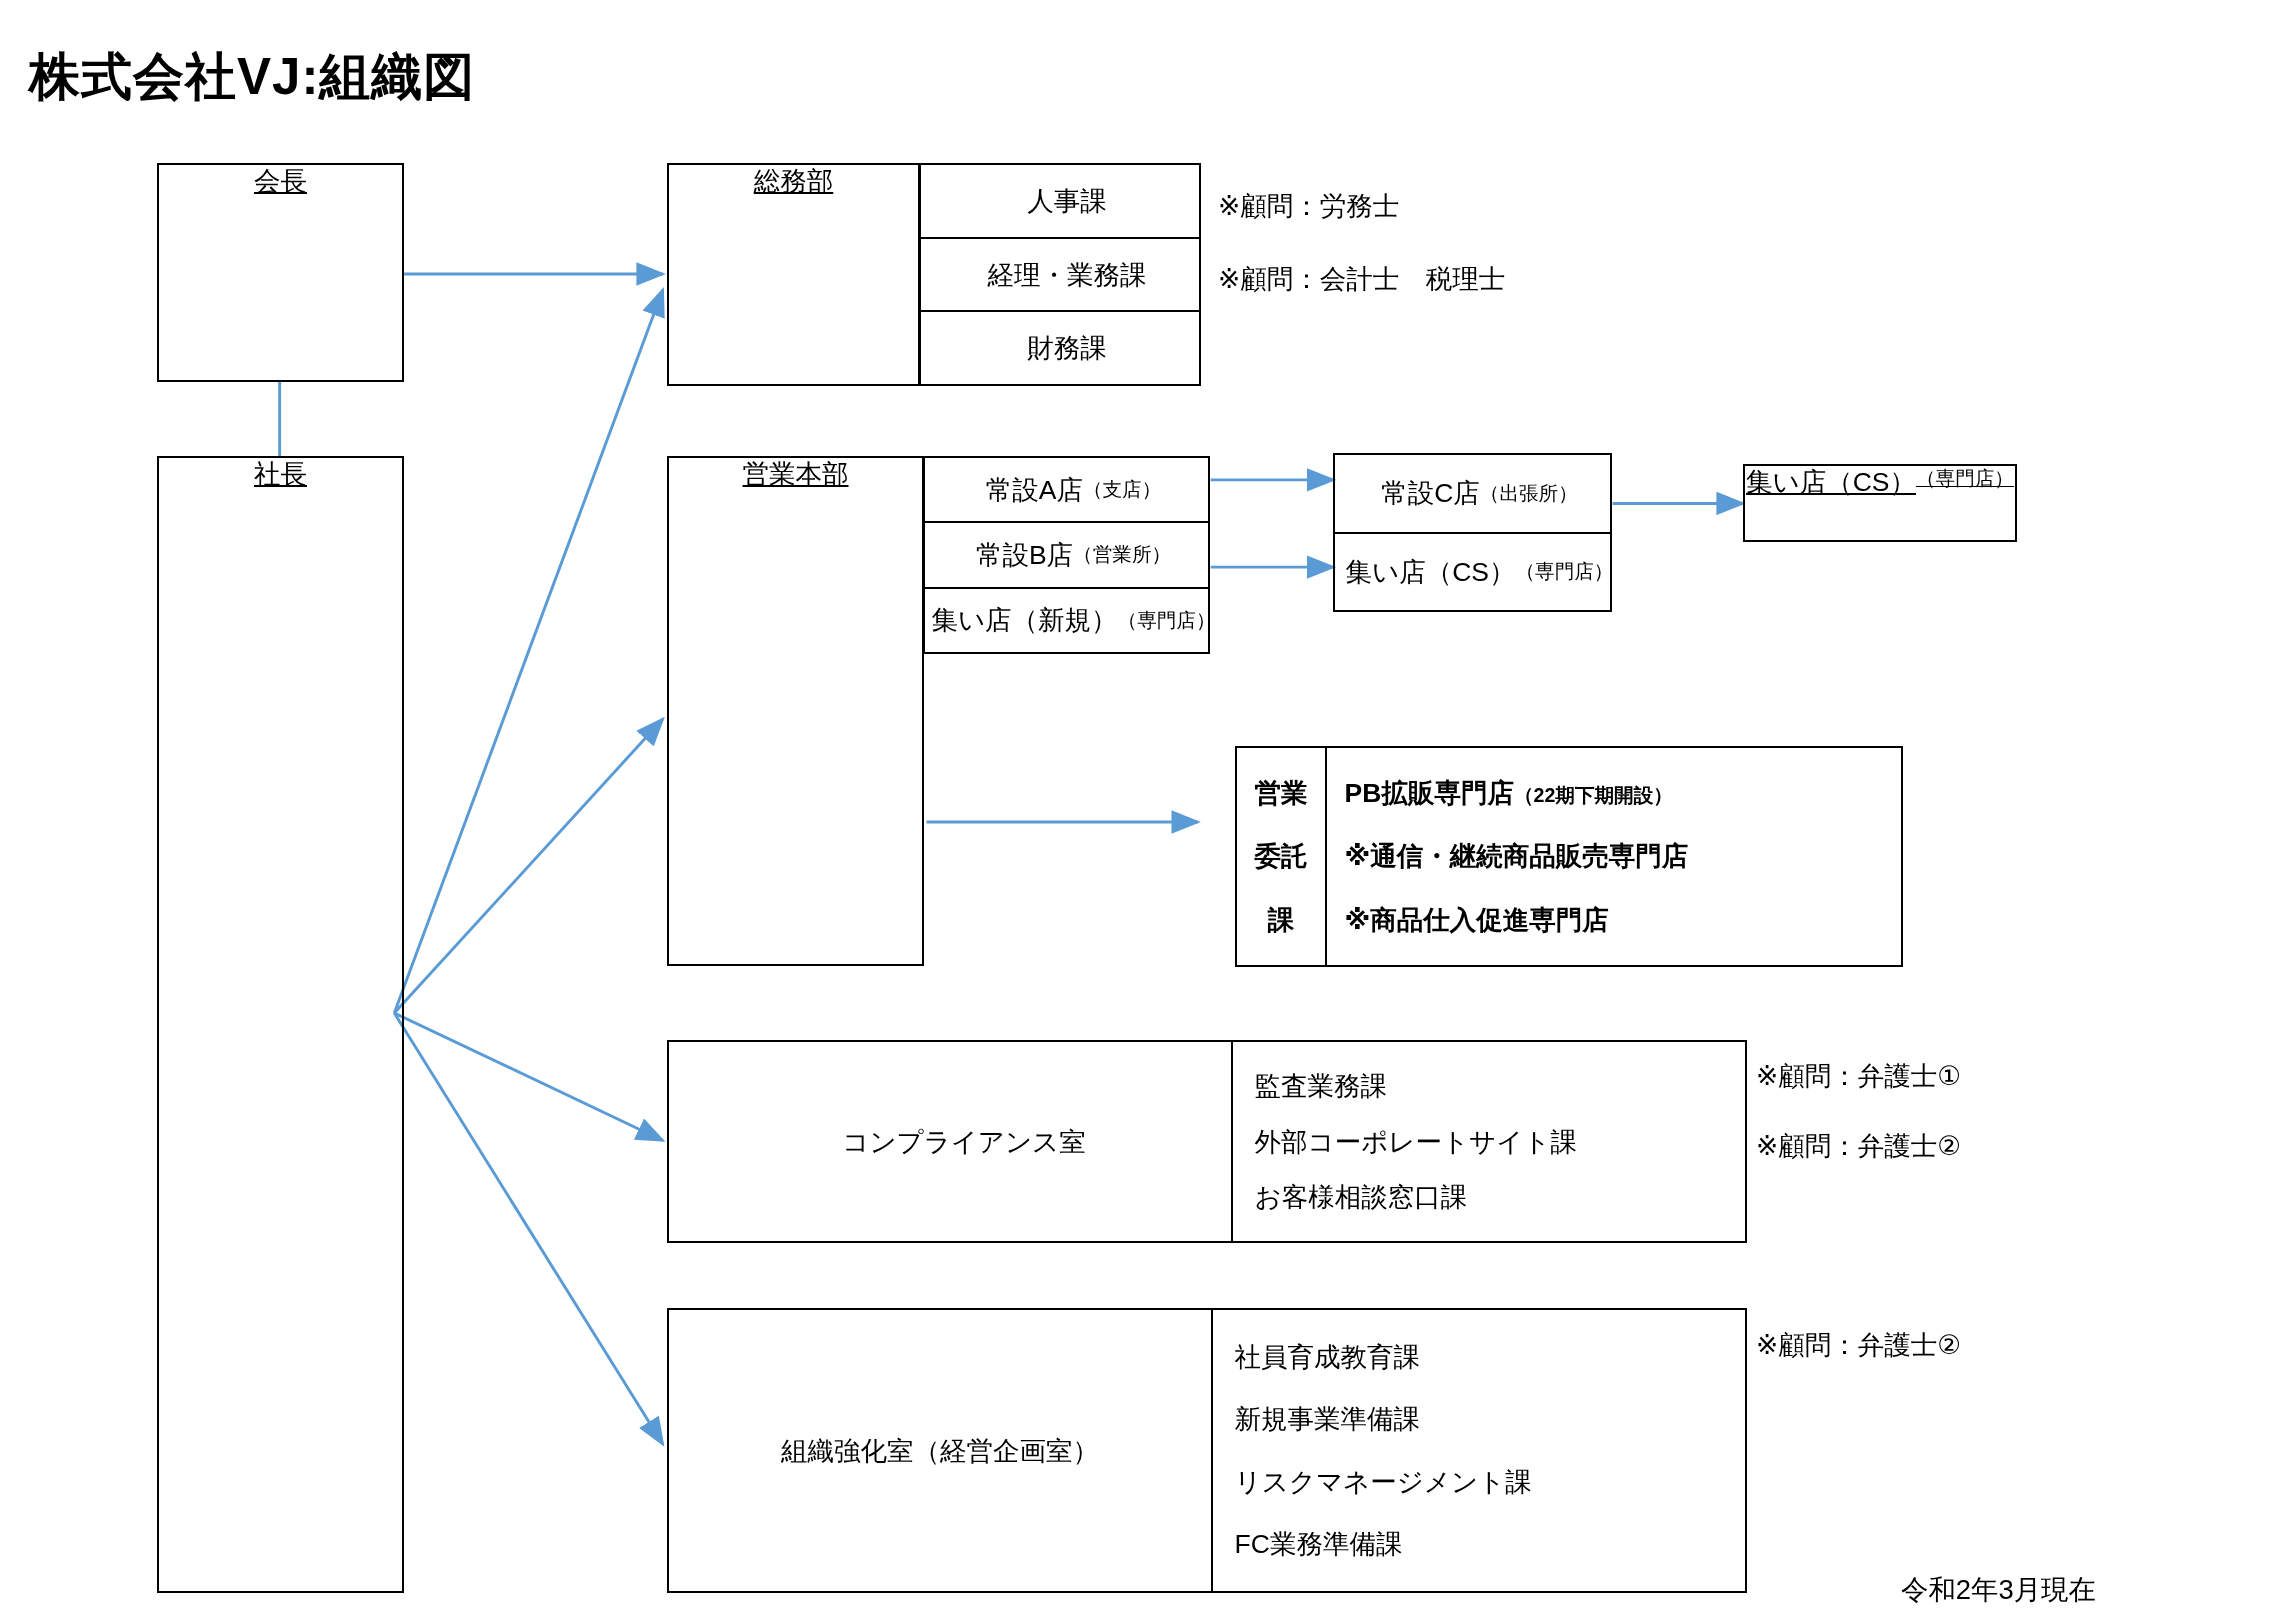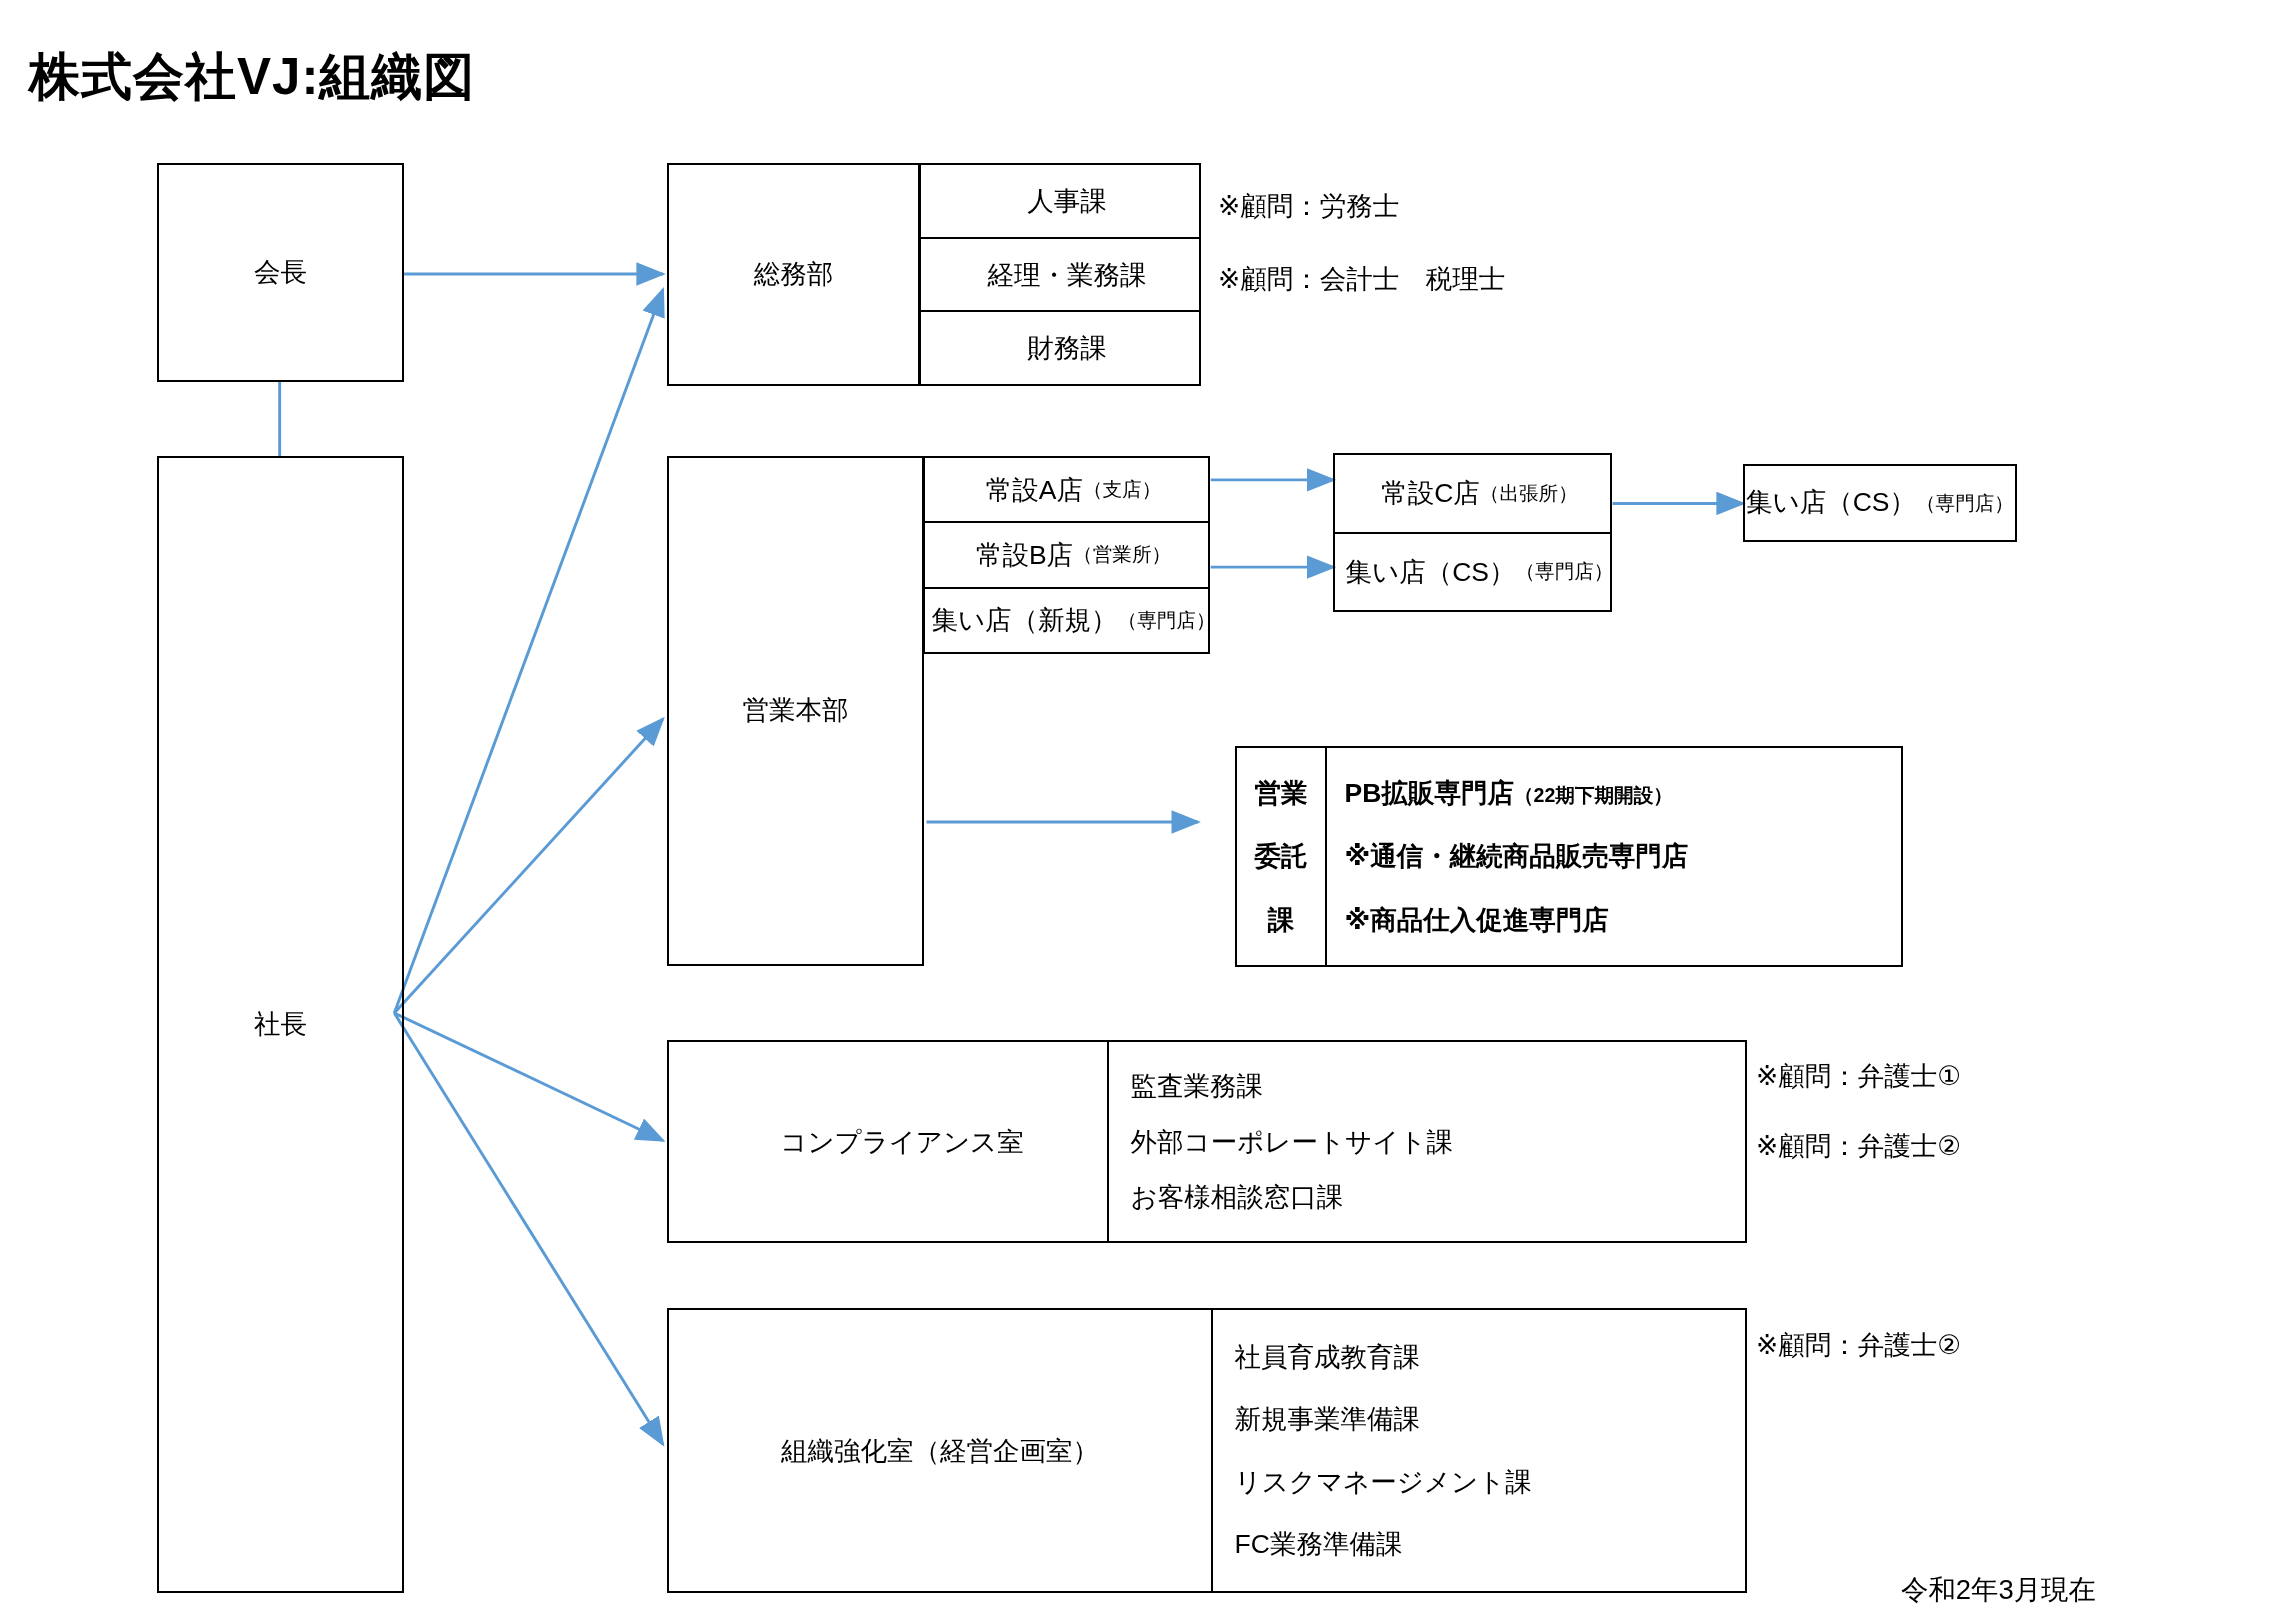--- a/index.html
+++ b/index.html
@@ -14,22 +14,22 @@
 
   .title{
     position:absolute;left:29px;top:9.8px;
     font-size:51px;font-weight:bold;letter-spacing:1px;
     white-space:nowrap;
   }
 
   .box{
     position:absolute;box-sizing:border-box;
     border:2.9px solid #000000;background:transparent;
-    display:flex;align-items:center;justify-content:center;
-    font-size:26.5px;line-height:1.25;text-align:center;
+    display:flex;align-items:flex-start;justify-content:center;
+    font-size:26.5px;line-height:1.25;text-align:center;text-decoration:underline;
   }
   .box.thin{border-width:2px;}
 
   
   .celllist{
     position:absolute;box-sizing:border-box;
     border:2.9px solid #000;
     display:flex;flex-direction:column;
   }
   .cell{
@@ -195,21 +195,21 @@
       <div>
         <span>※通信・継続商品販売専門店</span>
       </div>
       <div>
         <span>※商品仕入促進専門店</span>
       </div>
     </div>
   </div>
 
   <div class="split" style="left:667px;top:1007px;width:1080px;height:203px;">
-    <div class="split-left" style="width:440px;padding-left:28px;">
+    <div class="split-left" style="width:564px;padding-left:28px;">
       <span>コンプライアンス室</span>
     </div>
     <div class="split-right">
       <div>
         <span>監査業務課</span>
       </div>
       <div>
         <span>外部コーポレートサイト課</span>
       </div>
       <div>

